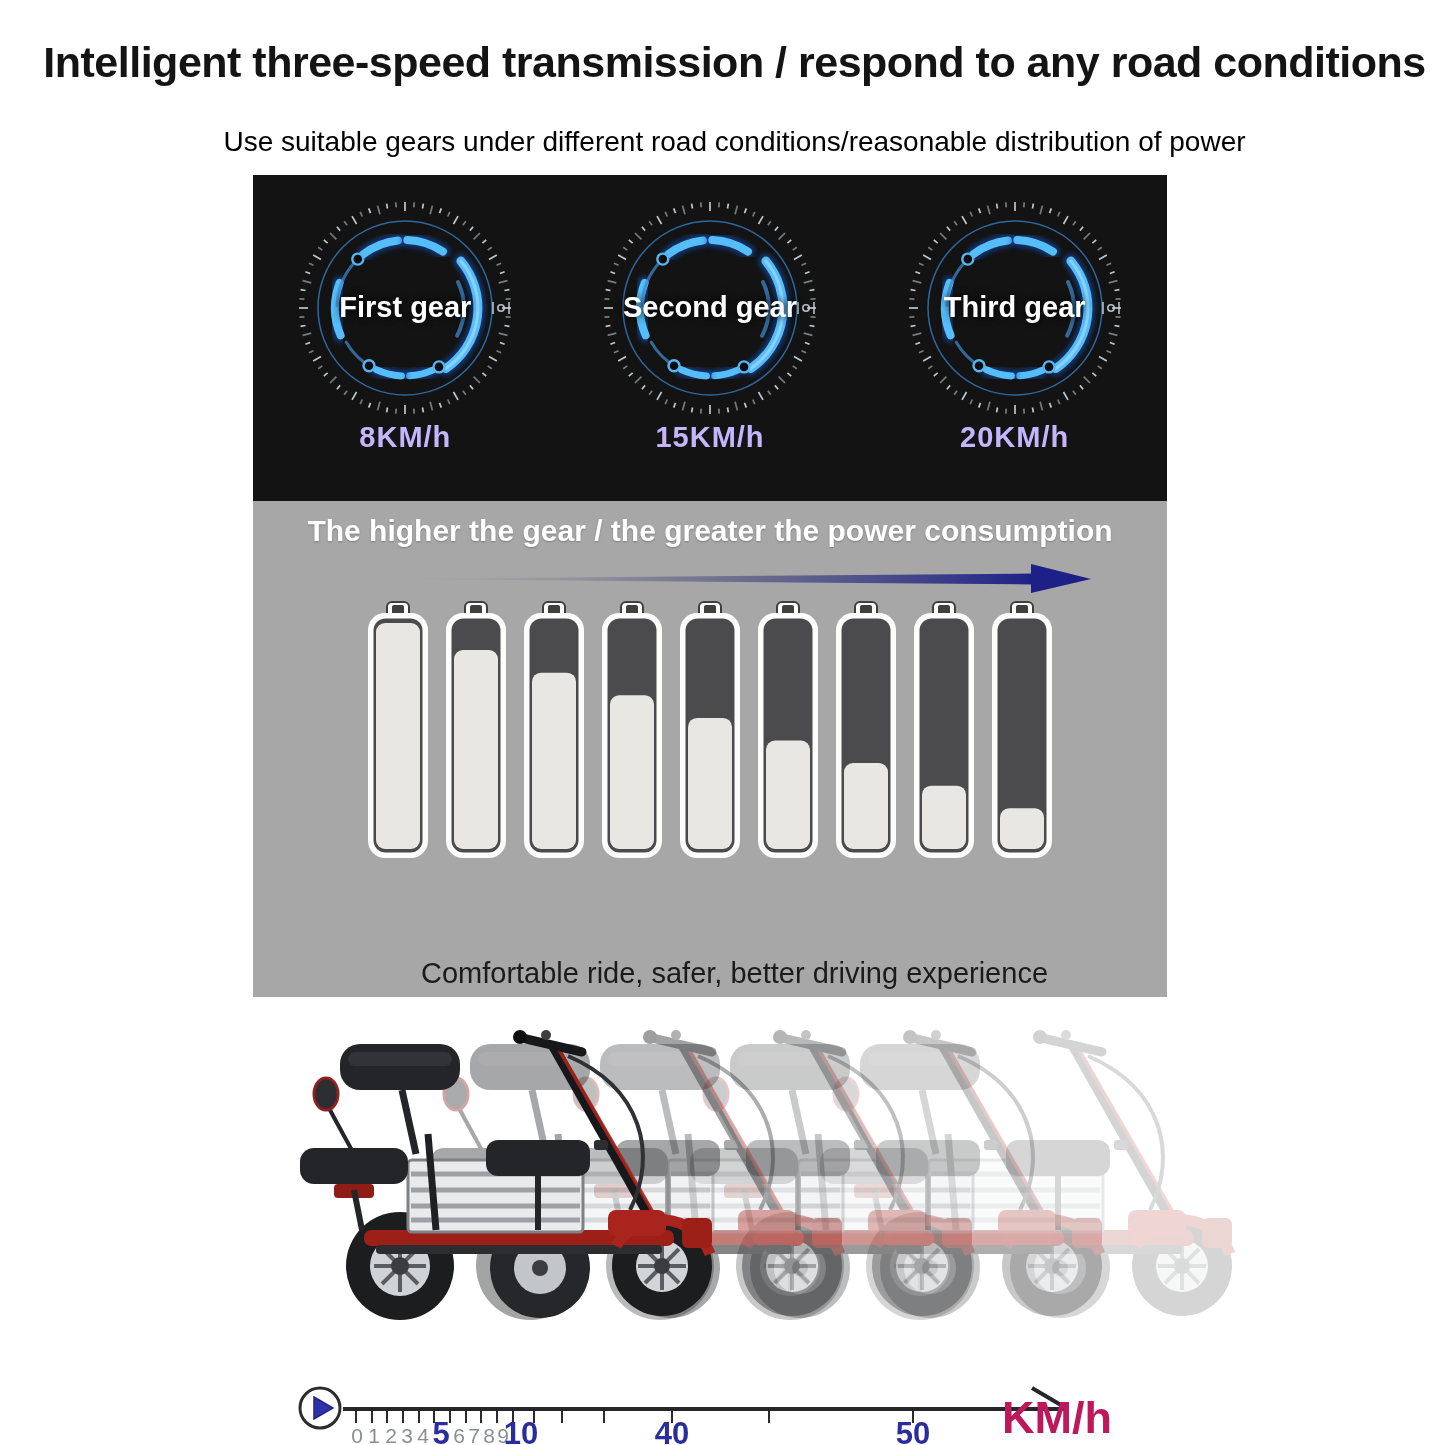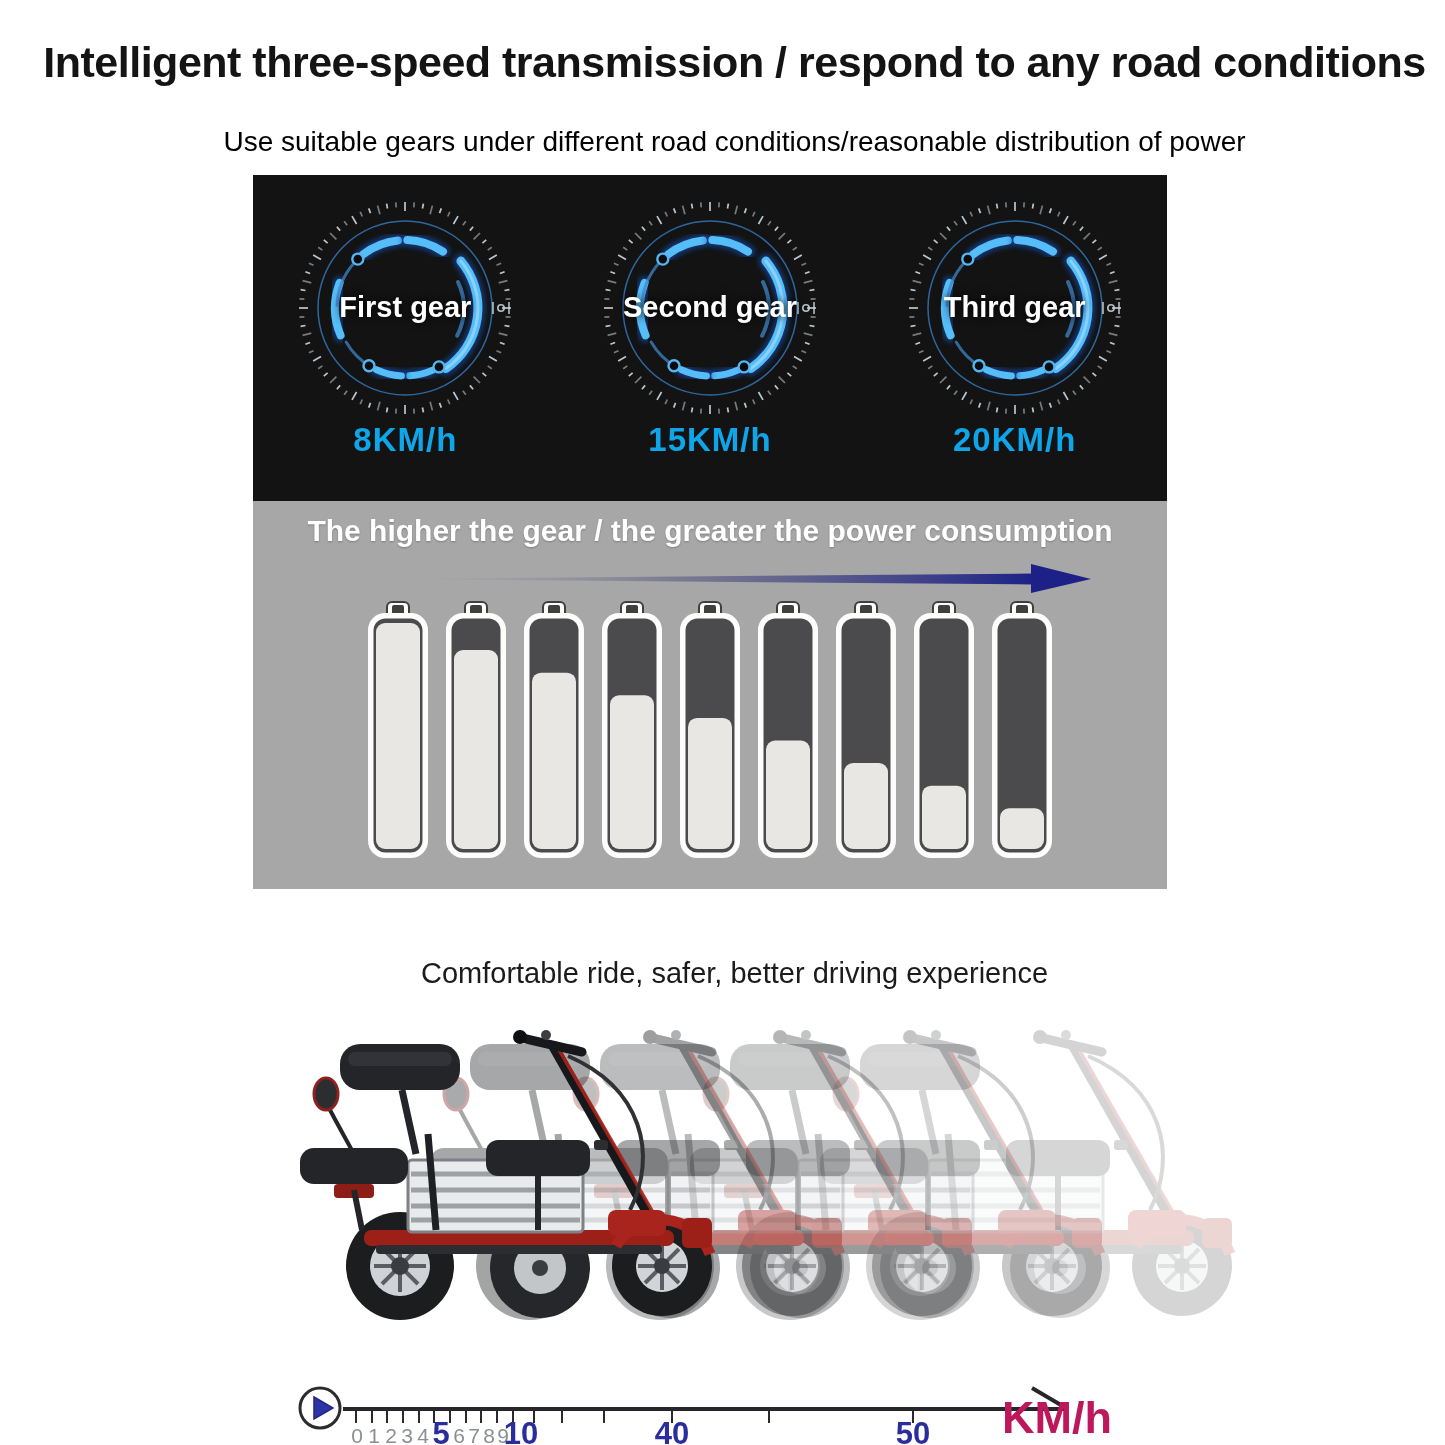--- a/index.html
+++ b/index.html
@@ -9,23 +9,23 @@
   }
   .centered-text{position:absolute;left:0;right:0;text-align:center;}
   .page-title{top:22px;font-size:43px;font-weight:bold;color:#141414;letter-spacing:-0.5px;}
   .page-sub{top:110px;font-size:28px;color:#000000;}
   .black-panel{position:absolute;left:253px;top:159px;width:914px;height:326px;background:#131313;}
   .gauges-row{display:flex;width:100%;height:100%;}
   .gauge-cell{flex:1;position:relative;display:flex;flex-direction:column;align-items:center;}
   .gauge-svg{margin-top:18px;display:block;}
   .gauge-label{position:absolute;top:116px;width:100%;text-align:center;font-size:29px;
     font-weight:bold;color:#ffffff;text-shadow:0 0 8px rgba(0,0,0,0.9);}
-  .gauge-speed{position:absolute;top:246px;width:100%;text-align:center;font-size:33px;
-    font-weight:bold;color:#0ea5e9;letter-spacing:1px;}
-  .gray-panel{position:absolute;left:253px;top:485px;width:914px;height:388px;background:#a7a7a7;}
+  .gauge-speed{position:absolute;top:246px;width:100%;text-align:center;font-size:29px;
+    font-weight:bold;color:#c4b5fd;letter-spacing:1px;}
+  .gray-panel{position:absolute;left:253px;top:485px;width:914px;height:496px;background:#a7a7a7;}
   .power-caption{position:absolute;top:13px;left:0;right:0;text-align:center;font-size:30px;
     font-weight:bold;color:#ffffff;text-shadow:0 1px 2px rgba(0,0,0,0.25);}
   .arrow-svg{position:absolute;left:130px;top:58px;}
   .battery-row{position:absolute;left:0;right:0;top:100px;display:flex;justify-content:center;
     gap:16px;align-items:flex-start;}
   .brake-title{top:874px;font-size:47px;font-weight:bold;color:#141414;}
   .brake-sub{top:941px;font-size:29px;color:#1b1b1b;}
   .scooter-wrap{position:absolute;left:290px;top:998px;}
   .speed-scale{position:absolute;left:0;top:1350px;width:1445px;height:95px;}
   .scale-line{position:absolute;left:343px;top:41px;width:722px;height:4px;background:#26262b;}

